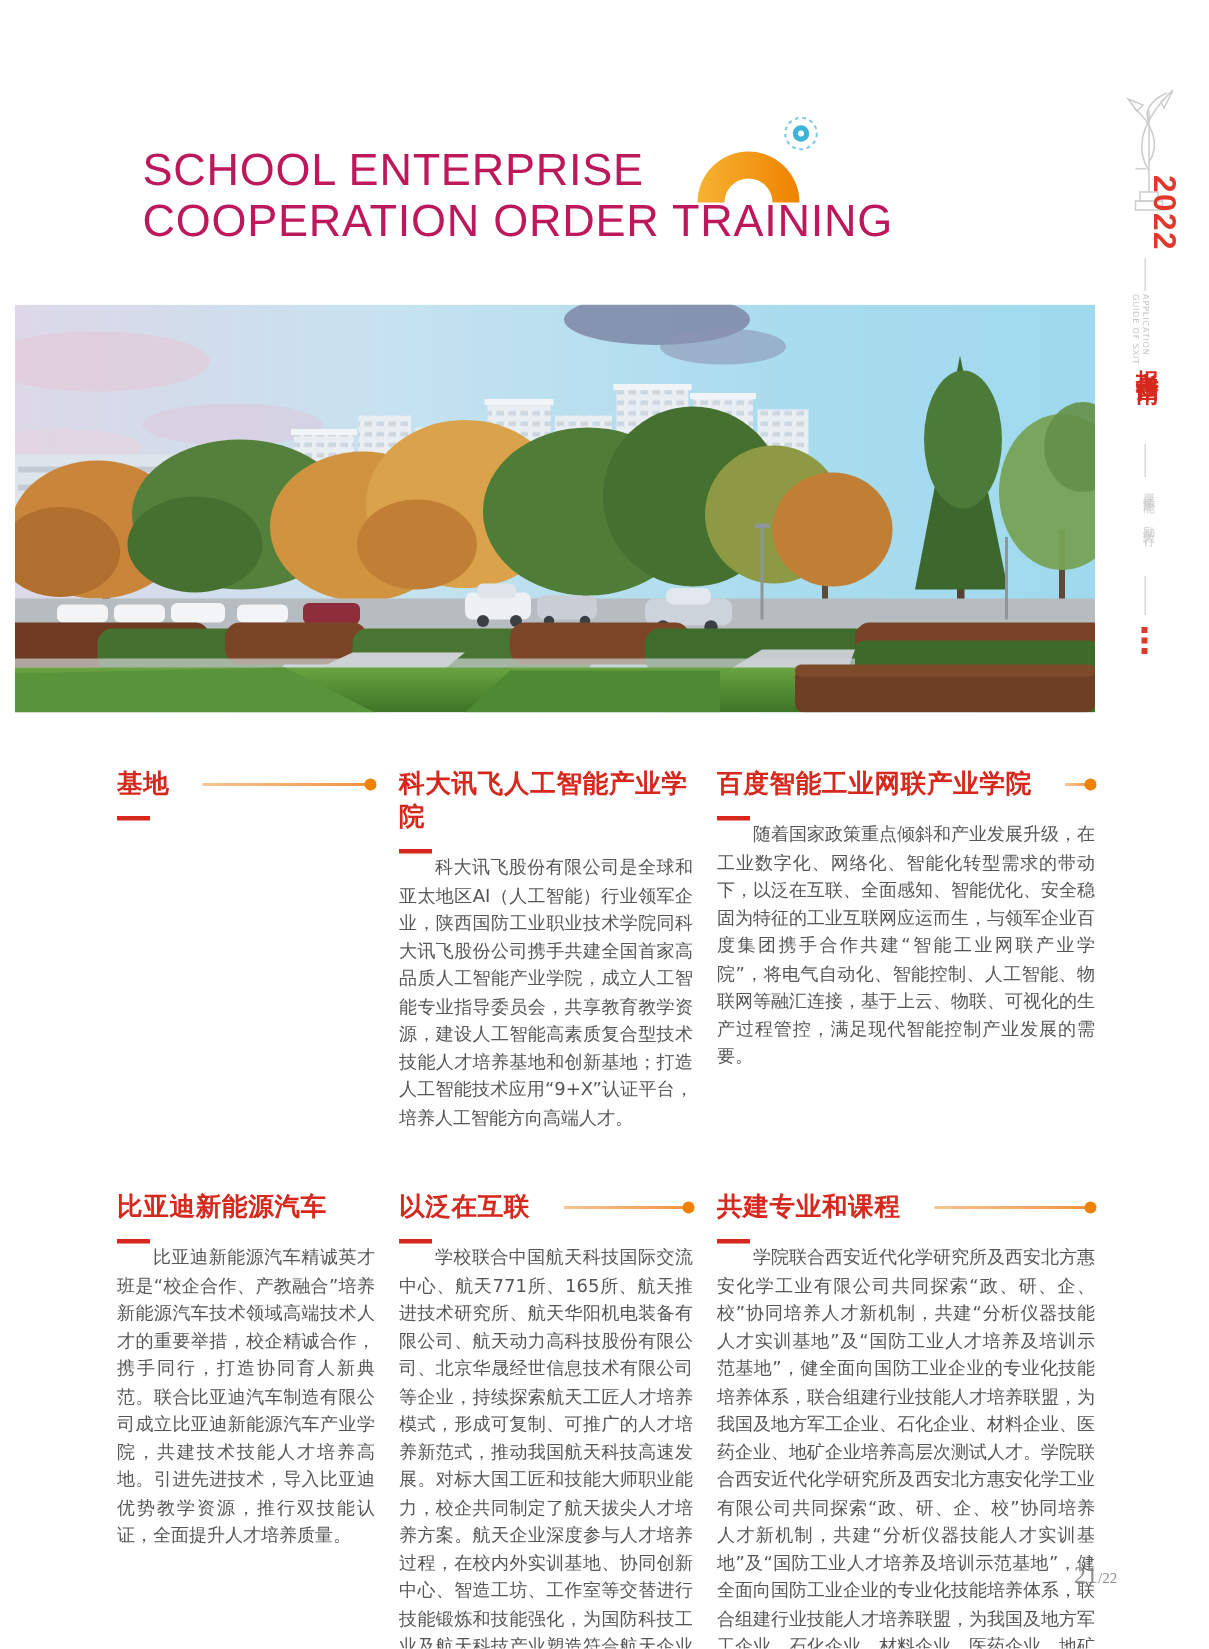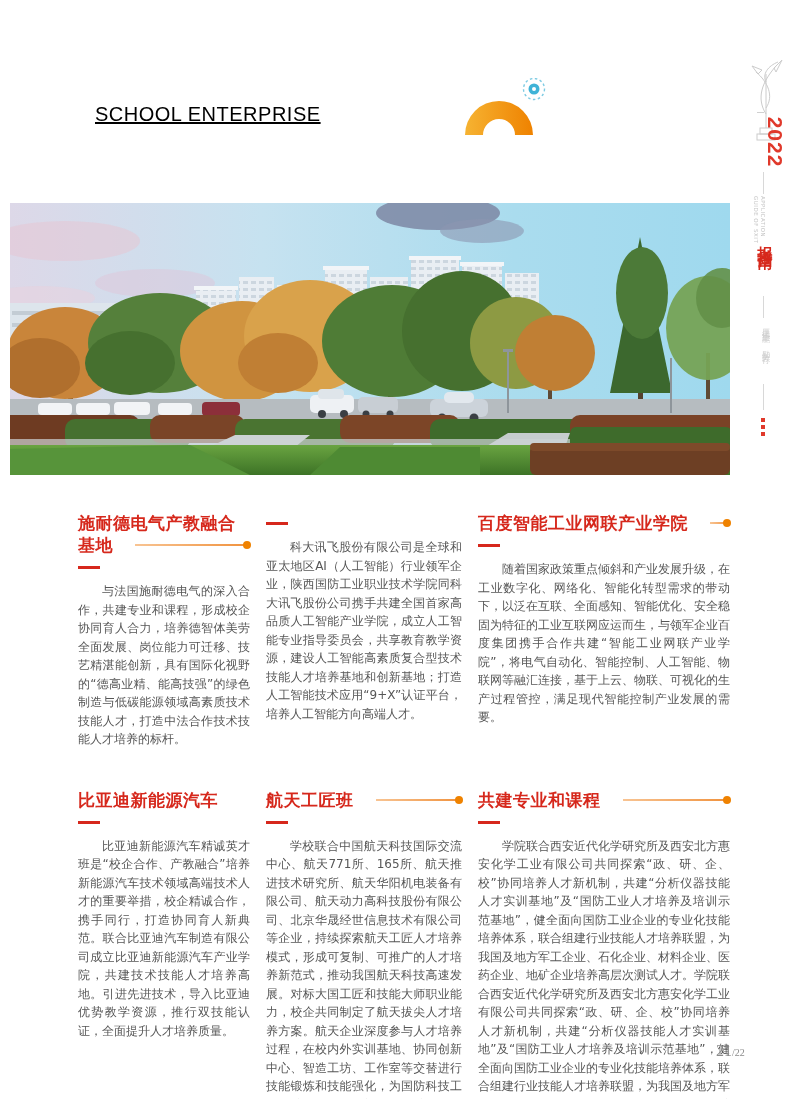--- a/index.html
+++ b/index.html
@@ -4,22 +4,22 @@
 <style>
   html,body{margin:0;padding:0;}
   body{
     width:806px;height:1099px;position:relative;background:#ffffff;
     font-family:"DejaVu Sans","Liberation Sans",sans-serif;
     overflow:hidden;
   }
   
   .header{position:absolute;left:95px;top:97px;}
   .header .ht{
-    font-size:20px;line-height:34px;color:#000000;letter-spacing:.5px;
-    font-family:"Liberation Sans",sans-serif;font-weight:400;text-decoration:underline;
+    font-size:30px;line-height:34px;color:#be185d;letter-spacing:.5px;
+    font-family:"Liberation Sans",sans-serif;font-weight:400;
   }
   .arc-icon{position:absolute;left:455px;top:78px;width:104px;height:72px;}
   
   .side{position:absolute;top:0;left:738px;width:60px;height:1099px;}
   .tower{position:absolute;left:6px;top:52px;width:44px;height:92px;}
   .vline{position:absolute;left:25px;width:1px;background:#d8d8d8;}
   .tick{position:absolute;left:19px;height:1px;width:7px;background:#d0d0d0;}
   .year{
     position:absolute;left:8px;top:118px;width:36px;height:56px;
   }
@@ -58,36 +58,37 @@
   }
   .head-row{display:flex;align-items:center;gap:22px;justify-content:flex-end;}
   .leader{flex:1;height:2px;min-width:4px;position:relative;
     background:linear-gradient(to right,#f8c493,#f0913c);}
   .leader::after{
     content:'';position:absolute;right:-1px;top:-3px;width:8px;height:8px;
     border-radius:50%;background:#ef8200;
   }
   .red-dash{width:22px;height:3px;background:#d6281c;margin-top:10px;}
   .sec-body{
-    margin-top:13px;font-size:12px;line-height:18.5px;color:#565656;
+    margin-top:0;font-size:12px;line-height:18.5px;color:#565656;
     text-align:justify;text-indent:2em;word-break:break-all;
   }
   
   .pagenum{
     position:absolute;left:716px;top:1042px;color:#8b8b8b;
     font-family:"Liberation Serif",serif;
   }
   .pagenum .big{font-size:16px;}
   .pagenum .small{font-size:10px;}
 </style>
 </head>
 <body>
 
 <div class="header">
   <div class="ht">SCHOOL ENTERPRISE</div>
+  <div class="ht">COOPERATION ORDER TRAINING</div>
 </div>
 
 <svg class="arc-icon" viewBox="0 0 104 72">
   <defs>
     <linearGradient id="arcg" x1="0" y1="0" x2="1" y2="0">
       <stop offset="0" stop-color="#f6b332"></stop>
       <stop offset="1" stop-color="#ef8200"></stop>
     </linearGradient>
   </defs>
   <path d="M10 57 A34 34 0 0 1 78 57 L60 57 A16 16 0 0 0 28 57 Z" fill="url(#arcg)"></path>
@@ -253,30 +254,29 @@
     <rect x="560" y="224" width="162" height="26" rx="6" fill="#3e6b2b"></rect>
     <rect x="520" y="242" width="200" height="30" rx="6" fill="#6d3f24"></rect>
     <rect x="520" y="240" width="200" height="8" rx="4" fill="#7d4a2a"></rect>
   </g>
 </svg>
 </div>
 
 <div class="grid">
 
   <article>
-    <div class="sec-title-line">施耐德电气产教融合</div>
     <div class="head-row">
       <span class="sec-title-line">基地</span>
       <div class="leader"></div>
     </div>
     <div class="red-dash"></div>
-    <p class="sec-body">与法国施耐德电气的深入合作，共建专业和课程，形成校企协同育人合力，培养德智体美劳全面发展、岗位能力可迁移、技艺精湛能创新，具有国际化视野的“德高业精、能高技强”的绿色制造与低碳能源领域高素质技术技能人才，打造中法合作技术技能人才培养的标杆。</p>
-  </article>
-
-  <article>
+  </article>
+
+  <article>
+    <div class="sec-title-line">科大讯飞人工智能产业学院</div>
     <div class="red-dash"></div>
     <p class="sec-body">科大讯飞股份有限公司是全球和亚太地区AI（人工智能）行业领军企业，陕西国防工业职业技术学院同科大讯飞股份公司携手共建全国首家高品质人工智能产业学院，成立人工智能专业指导委员会，共享教育教学资源，建设人工智能高素质复合型技术技能人才培养基地和创新基地；打造人工智能技术应用“9+X”认证平台，培养人工智能方向高端人才。</p>
   </article>
 
   <article>
     <div class="head-row">
       <span class="sec-title-line">百度智能工业网联产业学院</span>
       <div class="leader"></div>
     </div>
     <div class="red-dash"></div>
@@ -284,21 +284,21 @@
   </article>
 
   <article>
     <div class="sec-title-line">比亚迪新能源汽车</div>
     <div class="red-dash"></div>
     <p class="sec-body">比亚迪新能源汽车精诚英才班是“校企合作、产教融合”培养新能源汽车技术领域高端技术人才的重要举措，校企精诚合作，携手同行，打造协同育人新典范。联合比亚迪汽车制造有限公司成立比亚迪新能源汽车产业学院，共建技术技能人才培养高地。引进先进技术，导入比亚迪优势教学资源，推行双技能认证，全面提升人才培养质量。</p>
   </article>
 
   <article>
     <div class="head-row">
-      <span class="sec-title-line">航天工匠班</span>
+      <span class="sec-title-line">以泛在互联</span>
       <div class="leader"></div>
     </div>
     <div class="red-dash"></div>
     <p class="sec-body">学校联合中国航天科技国际交流中心、航天771所、165所、航天推进技术研究所、航天华阳机电装备有限公司、航天动力高科技股份有限公司、北京华晟经世信息技术有限公司等企业，持续探索航天工匠人才培养模式，形成可复制、可推广的人才培养新范式，推动我国航天科技高速发展。对标大国工匠和技能大师职业能力，校企共同制定了航天拔尖人才培养方案。航天企业深度参与人才培养过程，在校内外实训基地、协同创新中心、智造工坊、工作室等交替进行技能锻炼和技能强化，为国防科技工业及航天科技产业塑造符合航天企业发展要求的未来工匠。</p>
   </article>
 
   <article>
     <div class="head-row">
       <span class="sec-title-line">共建专业和课程</span>
       <div class="leader"></div>

